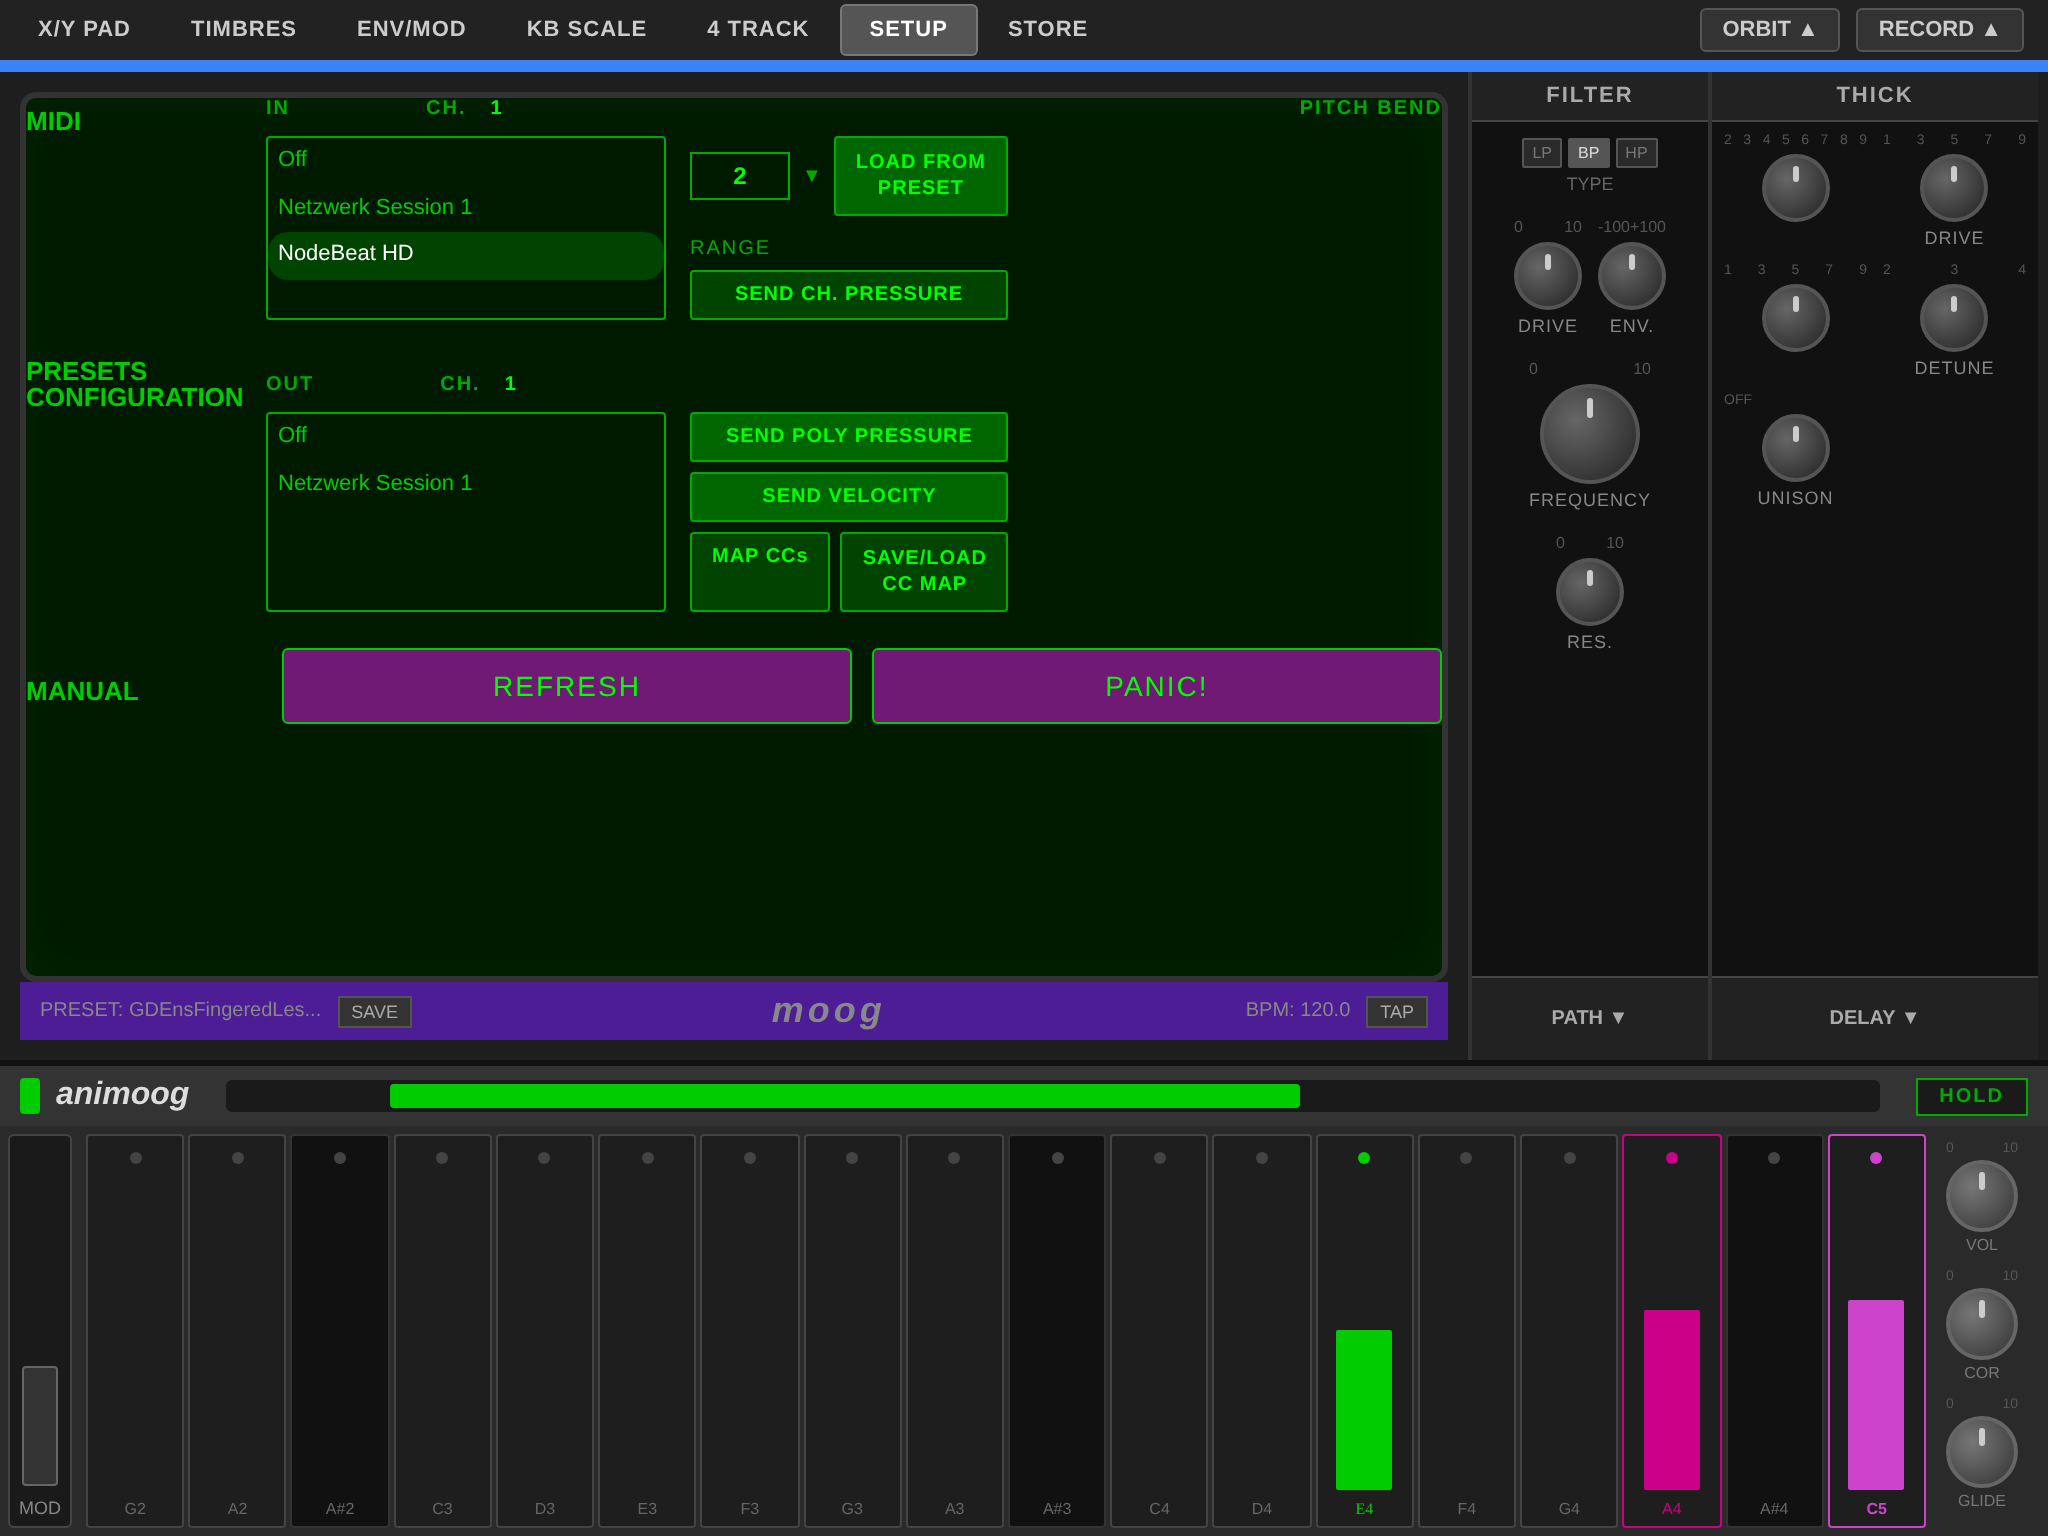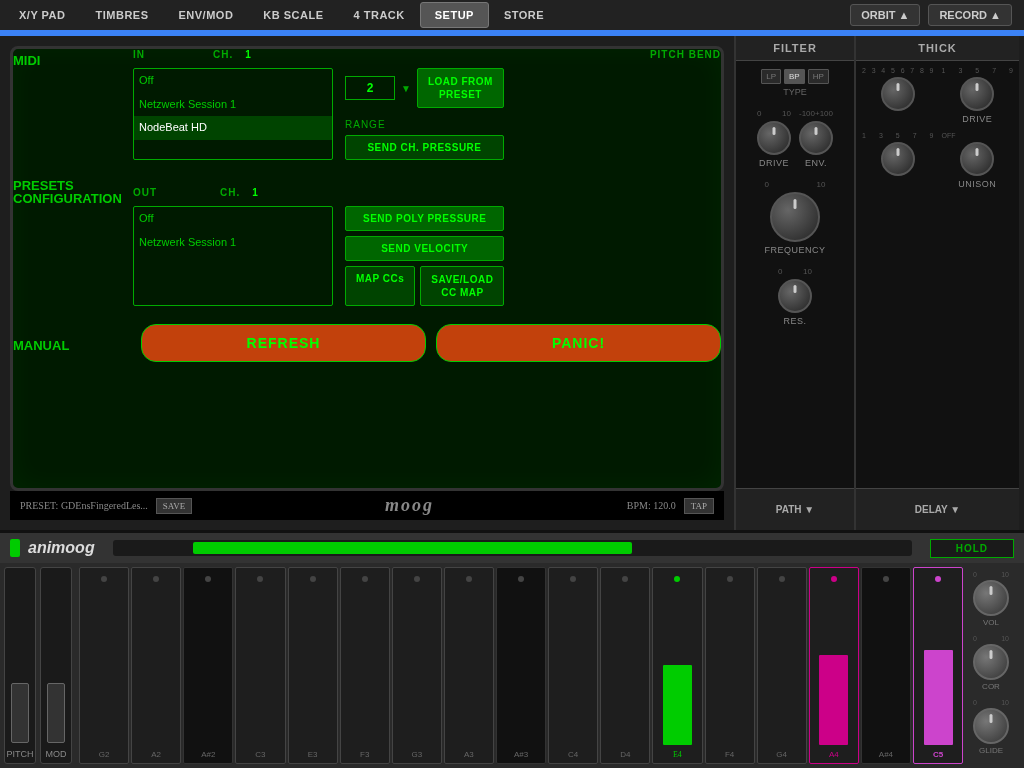--- a/index.html
+++ b/index.html
@@ -129,20 +129,21 @@
     .dropdown-item {
       color: #00cc00;
       font-size: 11px;
       padding: 3px 5px;
       line-height: 1.6;
       cursor: pointer;
     }
     .dropdown-item.selected {
       color: #ffffff;
       background: #004400;
+      border-radius: 10px;
     }
 
     .dropdown-box {
       background: #001a00;
       border: 1px solid #00aa00;
       border-radius: 2px;
       width: 200px;
       overflow: hidden;
     }
 
@@ -178,24 +179,23 @@
       color: #00aa00;
       font-size: 10px;
       letter-spacing: 1px;
       padding-top: 6px;
     }
 
     
     .screen-bottom {
       display: flex;
       align-items: center;
-      background: #000000;
+      background: #4c1d95;
       padding: 4px 10px;
       gap: 8px;
-      font-family: Liberation Serif, serif;
     }
 
     .preset-text {
       color: #888;
       font-size: 10px;
     }
 
     .save-btn-sm {
       background: #333;
       border: 1px solid #555;
@@ -438,21 +438,21 @@
       background: #00cc00;
       border-radius: 2px;
     }
 
     .hold-btn {
       background: #1a1a1a;
       border: 1px solid #00aa00;
       color: #00aa00;
       font-size: 10px;
       font-weight: bold;
-      padding: 3px 25px;
+      padding: 3px 11px;
       cursor: pointer;
       letter-spacing: 1px;
     }
 
     .keyboard-area {
       flex: 1;
       display: flex;
       padding: 4px 8px 4px 4px;
       gap: 3px;
     }
@@ -604,29 +604,29 @@
 
     
     .manual-row {
       display: flex;
       align-items: center;
       gap: 8px;
       padding-top: 4px;
     }
 
     .big-green-btn {
-      background: #c2410c;
+      background: #701a75;
       border: 1px solid #00cc00;
       color: #00ff00;
       font-size: 14px;
-      font-weight: bold;
+      font-weight: normal;
       padding: 10px 30px;
       cursor: pointer;
       letter-spacing: 1px;
-      border-radius: 15px;
+      border-radius: 3px;
       flex: 1;
       text-align: center;
     }
   </style>
 </head>
 <body>
 
 <div class="top-section">
 
   <div class="nav-bar">
@@ -821,20 +821,29 @@
                 <span>1</span>
                 <span>3</span>
                 <span>5</span>
                 <span>7</span>
                 <span>9</span>
               </div>
             <div class="knob sm"></div>
             <div class="knob-label"></div>
           </div>
 
+          <div class="knob-group">
+            <div class="thick-scale">
+                <span>2</span>
+                <span>3</span>
+                <span>4</span>
+              </div>
+            <div class="knob sm"></div>
+            <div class="knob-label">DETUNE</div>
+          </div>
 
           <div class="knob-group">
             <div class="thick-scale">
                 <span>OFF</span>
               </div>
             <div class="knob sm"></div>
             <div class="knob-label">UNISON</div>
           </div>
 
         </div>
@@ -854,24 +863,20 @@
       <div class="progress-bar-fill"></div>
     </div>
     <div class="hold-btn">HOLD</div>
   </div>
 
   <div class="keyboard-area">
 
     <div class="pitch-mod-area">
       <div class="pitch-strip">
         <div class="strip-inner"></div>
-        <span class="pitch-strip-label">PITCH</span>
-      </div>
-      <div class="pitch-strip">
-        <div class="strip-inner"></div>
         <span class="pitch-strip-label">MOD</span>
       </div>
     </div>
 
     <div class="keys-container">
 
       <div class="key">
         <div class="key-dot"></div>
         <div class="key-strip"></div>
         <span class="key-label">G2</span>
@@ -888,20 +893,25 @@
         <div class="key-strip"></div>
         <span class="key-label">A#2</span>
       </div>
 
       <div class="key">
         <div class="key-dot"></div>
         <div class="key-strip"></div>
         <span class="key-label">C3</span>
       </div>
 
+      <div class="key">
+        <div class="key-dot"></div>
+        <div class="key-strip"></div>
+        <span class="key-label">D3</span>
+      </div>
 
       <div class="key">
         <div class="key-dot"></div>
         <div class="key-strip"></div>
         <span class="key-label">E3</span>
       </div>
 
       <div class="key">
         <div class="key-dot"></div>
         <div class="key-strip"></div>

